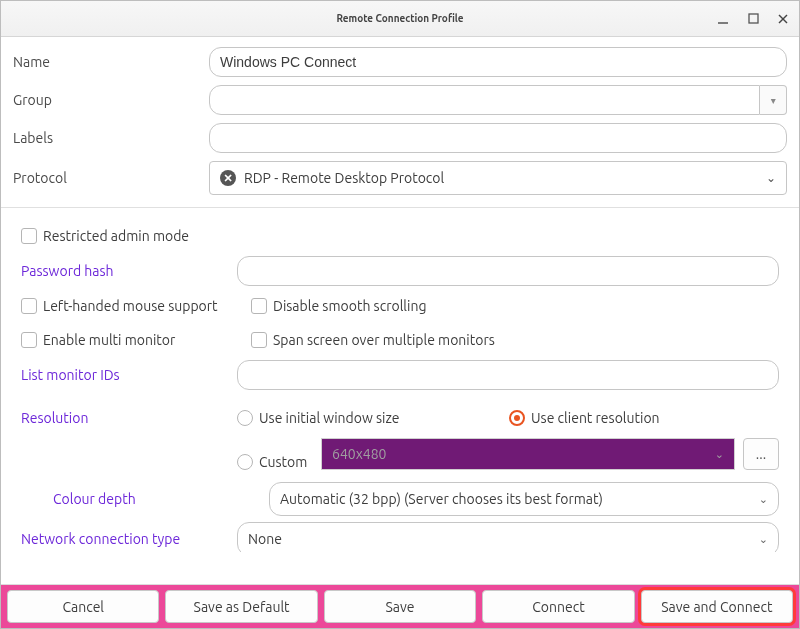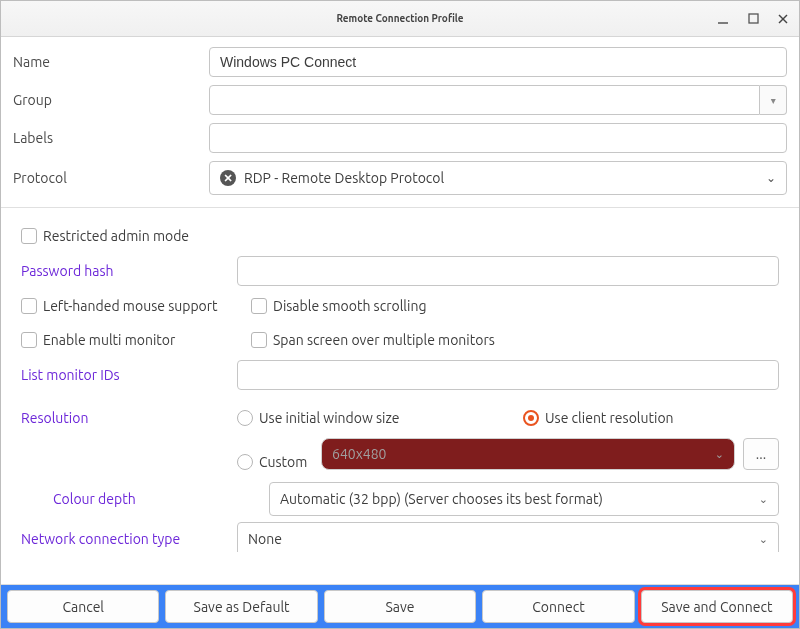--- a/index.html
+++ b/index.html
@@ -55,21 +55,21 @@
     grid-template-columns: 190px 1fr;
     row-gap: 8px;
     column-gap: 6px;
     align-items: center;
   }
   .flabel { color:#4a4a4a; }
 
   .txt-input, .select-box {
     height: 30px;
     border: 1px solid #c6c6c6;
-    border-radius: 4px;
+    border-radius: 12px;
     background: #fff;
     padding: 0 10px;
     font-size: 14px;
     color: #3d3d3d;
     outline: none;
     width: 100%;
   }
   .select-box {
     display:flex; align-items:center; justify-content:space-between;
     cursor:pointer;
@@ -136,37 +136,37 @@
     border:1px solid #b5b5b5; margin-right:6px;
     flex-shrink:0; position:relative; background:#fff;
   }
   .radio.selected { border:2px solid #e95420; }
   .radio.selected::after {
     content:""; position:absolute; inset:3px; border-radius:50%;
     background:#e95420;
   }
   .radio-item { display:flex; align-items:center; cursor:pointer; }
   .custom-select {
-    flex:1; height:32px; border:1px solid #d0d0d0; border-radius:8px;
-    background:#7f1d1d; display:flex; align-items:center; justify-content:space-between;
+    flex:1; height:32px; border:1px solid #d0d0d0; border-radius:0;
+    background:#701a75; display:flex; align-items:center; justify-content:space-between;
     padding:0 10px; color:#a0a0a0; cursor:not-allowed;
   }
   .custom-select .caret{font-size:11px;}
   .more-btn {
     width:36px; height:32px; border:1px solid #c6c6c6; border-radius:4px;
     background:#fdfdfd; display:flex; align-items:center; justify-content:center;
     cursor:pointer; color:#555;
   }
 
   
   .button-bar {
     position:absolute; left:1px; right:1px; bottom:1px;
     height: 44px;
     border-top:1px solid #dcdcdc;
-    background:#3b82f6;
+    background:#ec4899;
     display:flex;
     padding:5px 6px;
     gap:6px;
   }
   .btn {
     flex:1;
     border:1px solid #c8c8c8;
     border-radius:4px;
     background:#fdfdfd;
     display:flex; align-items:center; justify-content:center;
@@ -261,21 +261,21 @@
     </label>
   </div>
 
   <div class="row">
     <div class="row-label">List monitor IDs</div>
     <input class="txt-input" value="" style="">
   </div>
 
   <div class="row" style="margin-top:14px;">
     <div class="row-label">Resolution</div>
-    <div style="flex:1; display:flex; gap:16px;">
+    <div style="flex:1; display:flex; gap:2px;">
       <label class="radio-item" style="width:270px;">
         <span class="radio"></span>
         <span>Use initial window size</span>
       </label>
       <label class="radio-item">
         <span class="radio selected"></span>
         <span>Use client resolution</span>
       </label>
     </div>
   </div>

